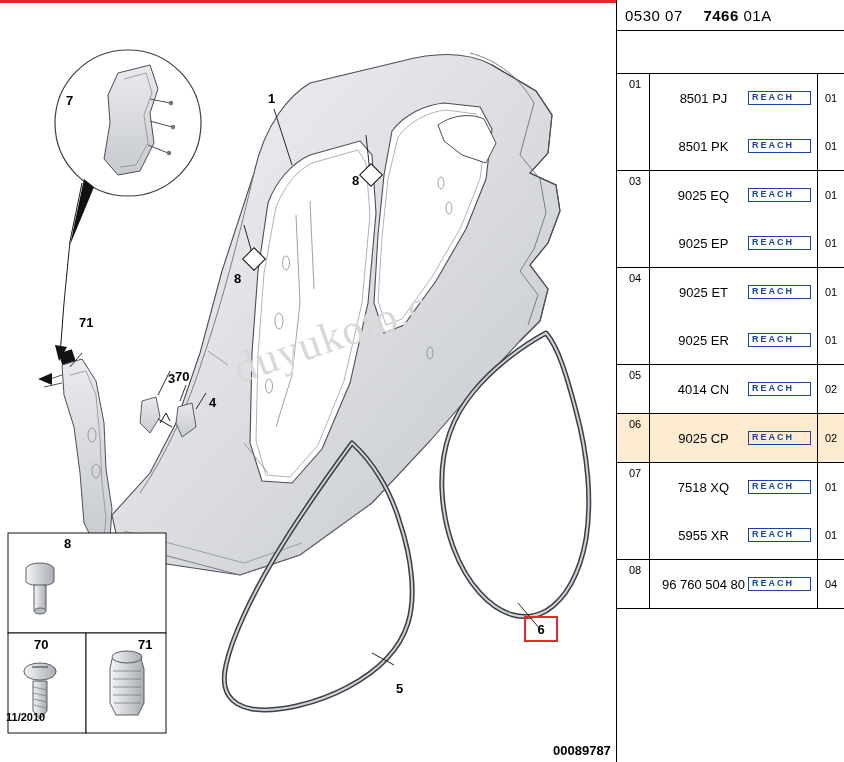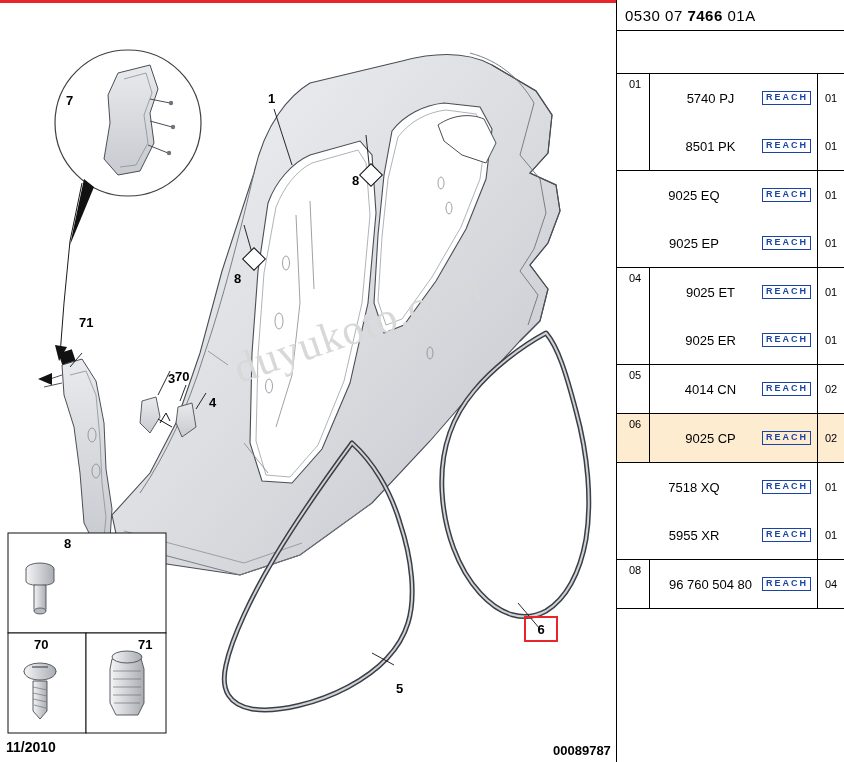--- a/index.html
+++ b/index.html
@@ -52,22 +52,22 @@
     position: absolute;
     font-family: "Liberation Sans", sans-serif;
     font-size: 13px;
     font-weight: bold;
     color: #000;
   }
   
   .legend-date {
     position: absolute;
     left: 6px;
-    top: 736px;
-    font-size: 14px;
+    top: 708px;
+    font-size: 11px;
     font-weight: bold;
     color: #000;
   }
   .docnum {
     position: absolute;
     left: 553px;
     top: 740px;
     font-size: 13px;
     font-weight: bold;
     color: #000;
@@ -107,21 +107,21 @@
   }
   .tbl-header {
     height: 30px;
     border-bottom: 1px solid #000;
     display: flex;
     align-items: center;
     padding-left: 8px;
     font-size: 15px;
     letter-spacing: 0.5px;
   }
-  .tbl-header .strong { font-weight: bold; }
+  .tbl-header .strong { font-weight: bold; margin-left: 16px; }
   .tbl-subheader {
     height: 42px;
     border-bottom: 1px solid #000;
   }
   .grp {
     border-bottom: 1px solid #000;
     display: flex;
     text-align: center;
   }
   .grp-code {
@@ -146,21 +146,21 @@
     font-size: 13px;
     padding-left: 9px;
     flex: 1;
     white-space: nowrap;
   }
   .reach {
     font-size: 9px;
     font-weight: bold;
     color: #1a43a6;
     border: 1px solid #1a43a6;
-    padding: 1px 2px 1px 3px;
+    padding: 1px 16px 1px 3px;
     letter-spacing: 2px;
     margin-right: 6px;
     line-height: 1.05;
   }
   .qty {
     width: 27px;
     border-left: 1px solid #000;
     box-sizing: border-box;
     height: 100%;
     display: flex;
@@ -407,33 +407,34 @@
       <span>&nbsp;</span>
       <span>01A</span>
     </div>
 
     <div class="tbl-subheader"></div>
 
     <div class="grp">
       <div class="grp-code">01</div>
       <div class="grp-rows">
         <div class="grp-row">
-          <div class="ref">5740 PJ</div>
+          <div class="ref">8501 PJ</div>
           <div class="reach">REACH</div>
           <div class="qty">01</div>
         </div>
         <div class="grp-row">
           <div class="ref">8501 PK</div>
           <div class="reach">REACH</div>
           <div class="qty">01</div>
         </div>
       </div>
     </div>
 
     <div class="grp">
+      <div class="grp-code">03</div>
       <div class="grp-rows">
         <div class="grp-row">
           <div class="ref">9025 EQ</div>
           <div class="reach">REACH</div>
           <div class="qty">01</div>
         </div>
         <div class="grp-row">
           <div class="ref">9025 EP</div>
           <div class="reach">REACH</div>
           <div class="qty">01</div>
@@ -473,20 +474,21 @@
       <div class="grp-rows">
         <div class="grp-row">
           <div class="ref">9025 CP</div>
           <div class="reach">REACH</div>
           <div class="qty">02</div>
         </div>
       </div>
     </div>
 
     <div class="grp">
+      <div class="grp-code">07</div>
       <div class="grp-rows">
         <div class="grp-row">
           <div class="ref">7518 XQ</div>
           <div class="reach">REACH</div>
           <div class="qty">01</div>
         </div>
         <div class="grp-row">
           <div class="ref">5955 XR</div>
           <div class="reach">REACH</div>
           <div class="qty">01</div>

